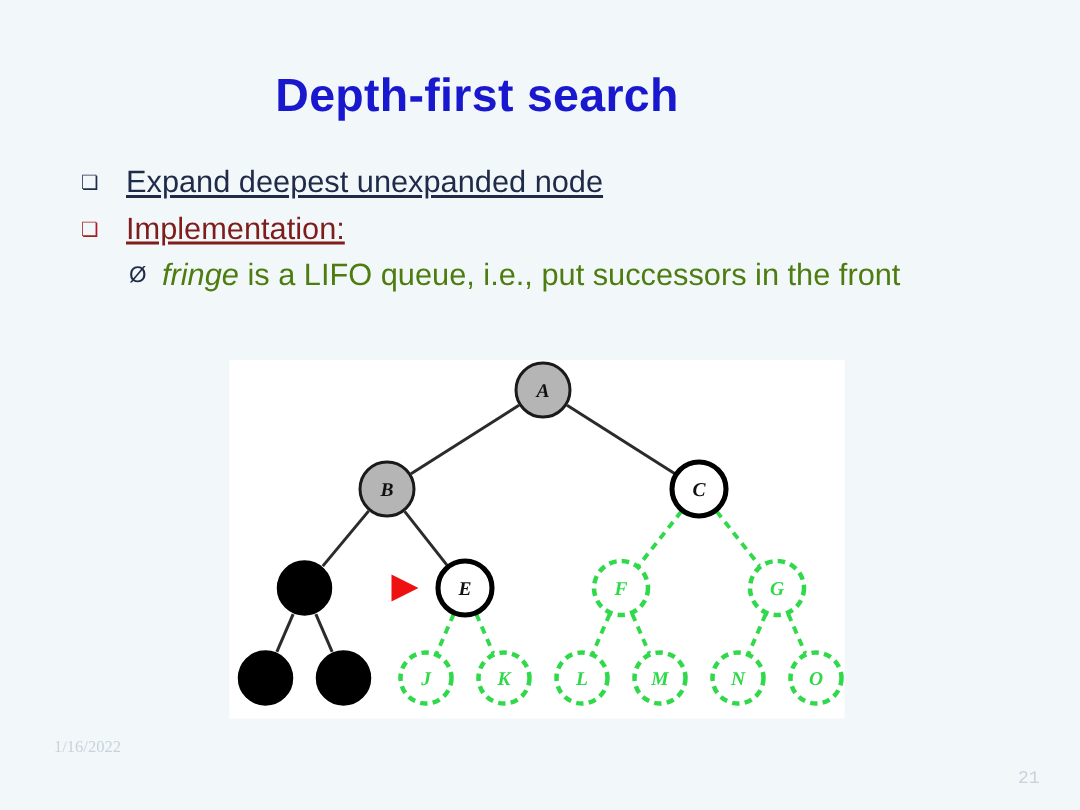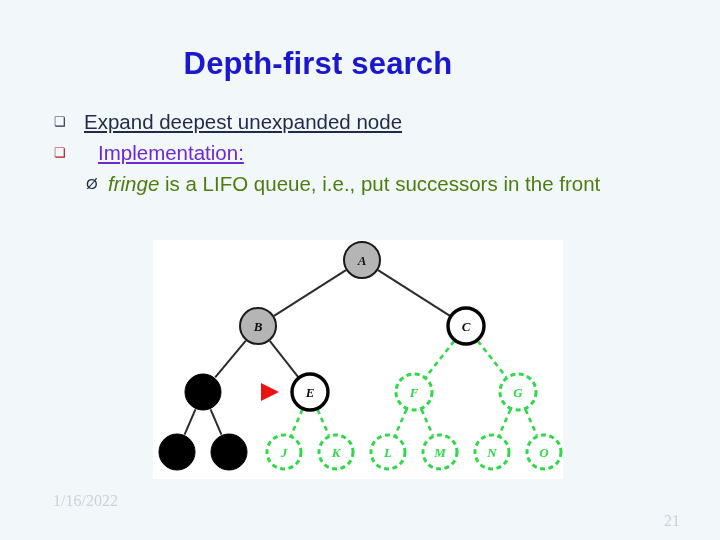--- a/index.html
+++ b/index.html
@@ -51,21 +51,21 @@
   }
   .bullet-marker.lvl1 { color: #1f2b49; }
   .bullet-marker.lvl1-red { color: #a91d22; }
   .bullet-text {
     font-size: 20.5px;
     line-height: 28px;
     color: #1f2b49;
     flex: 1;
     text-decoration: underline;
   }
-  .bullet-text.red { color: #6d28d9; margin-left: 14px; }
+  .bullet-text.red { color: #7f1d1d; }
 
   .subbullet-row {
     display: flex;
     align-items: flex-start;
     margin-left: 34px;
     margin-top: 1px;
   }
   .subbullet-marker {
     width: 22px;
     flex: 0 0 22px;
@@ -90,32 +90,31 @@
     height: 239px;
     background: #ffffff;
   }
   .figure-frame svg { display: block; }
 
   
   .footer-date {
     position: absolute;
     left: 36px;
     top: 492px;
-    font-size: 16px;
+    font-size: 11px;
     color: #c9d2da;
     font-family: "Liberation Serif", serif;
-    margin-left: 17px;
   }
   .footer-page {
     position: absolute;
-    right: 40px;
+    right: 27px;
     top: 512px;
-    font-size: 16px;
+    font-size: 12px;
     color: #c9d2da;
-    font-family: Liberation Serif, serif;
+    font-family: Liberation Mono, monospace;
   }
 </style>
 </head>
 <body>
 
 <div class="slide-title">Depth-first search</div>
 
 <div class="body-block">
 
   <div class="bullet-row">

